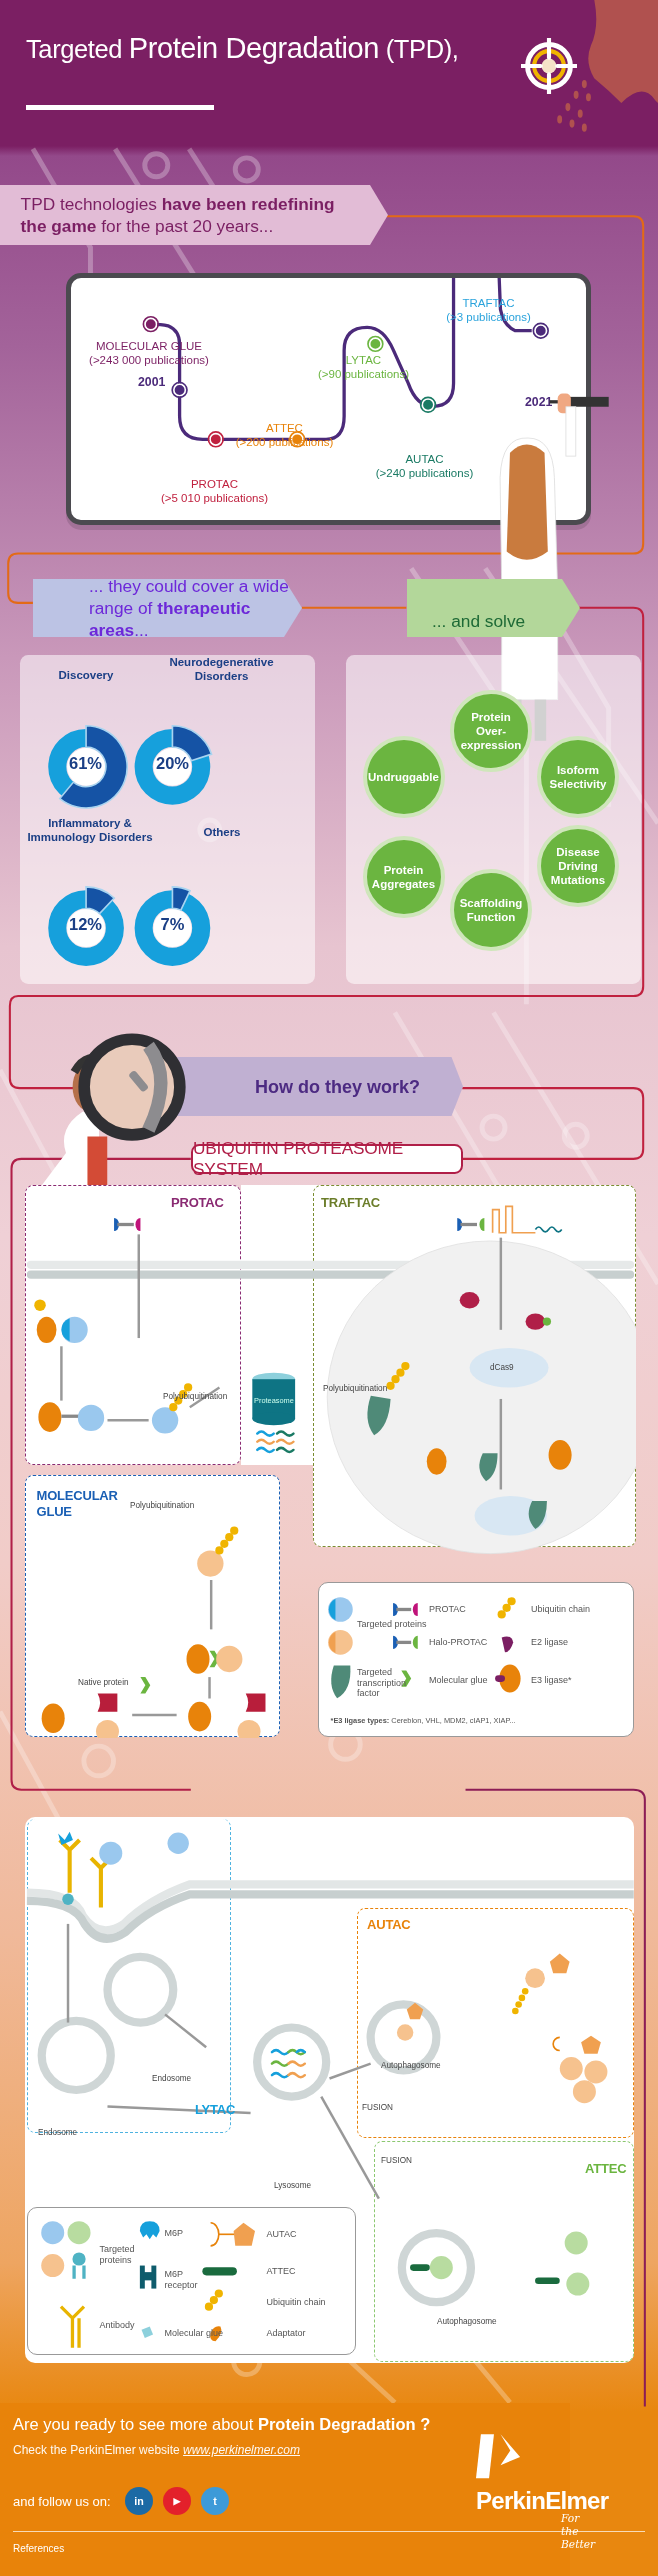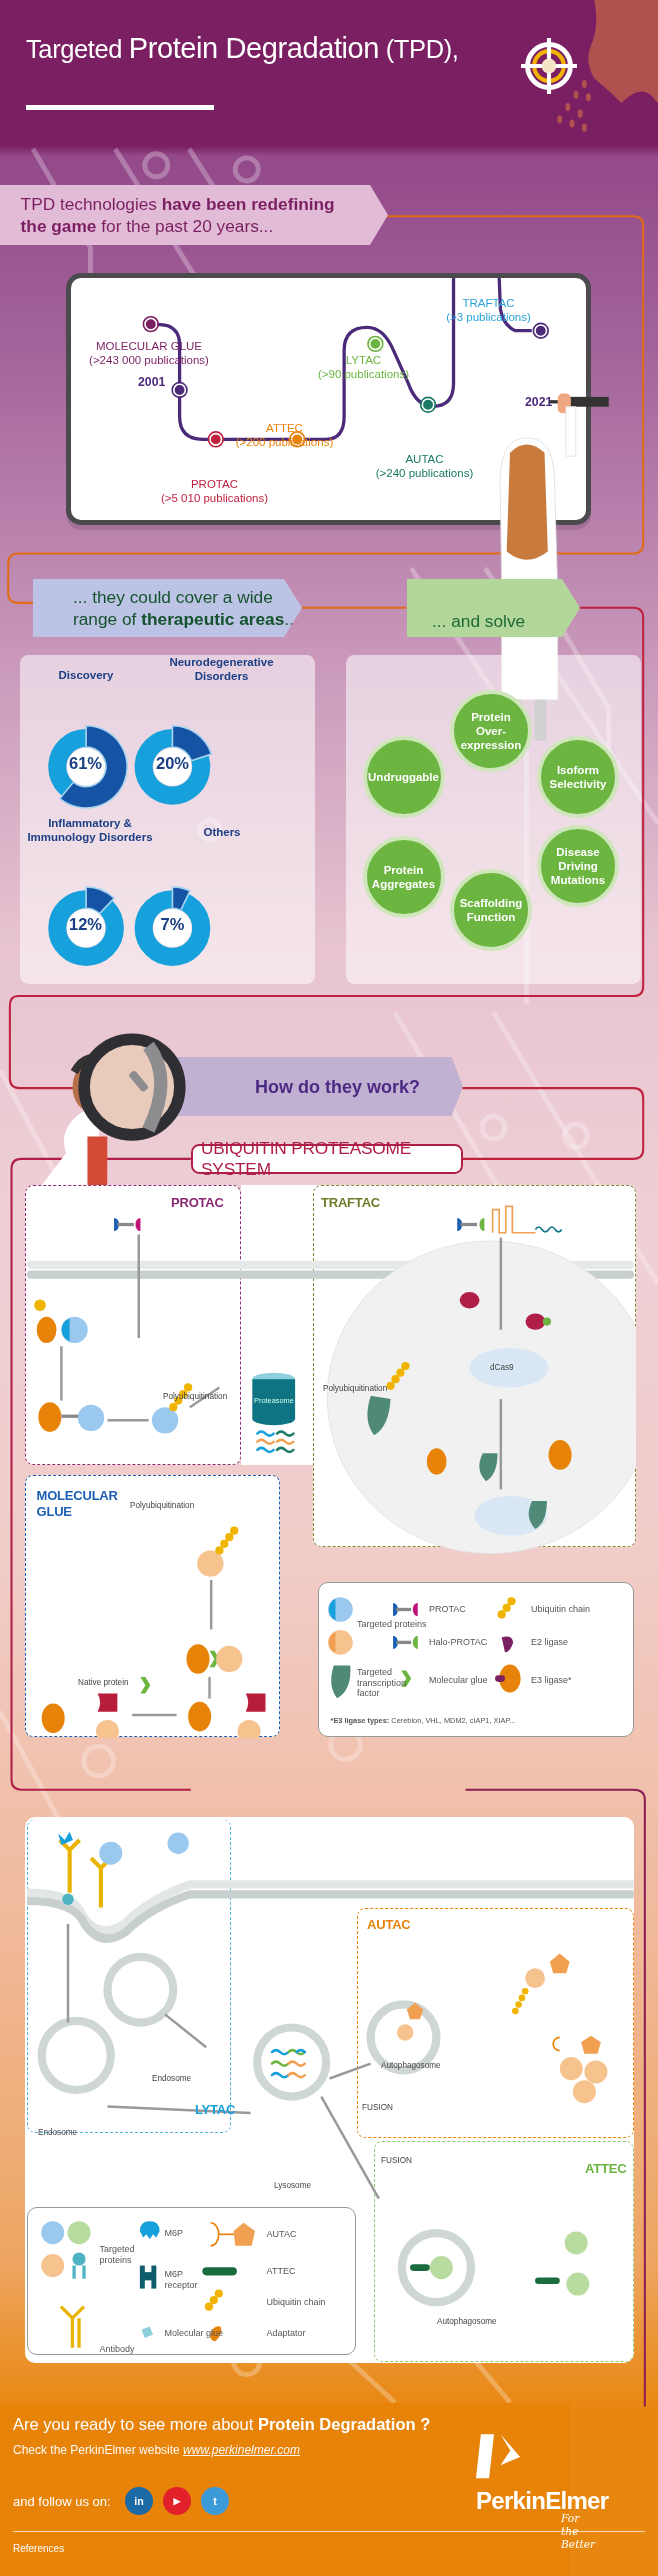--- a/index.html
+++ b/index.html
@@ -18,38 +18,38 @@
   .title-rule { position: absolute; left: 26px; top: 105px; width: 188px; height: 5px; background: #fff; }
   .blob { position: absolute; right: -16.5px; top: -8.2px; }
 
   
   .banner { position: absolute; display: flex; align-items: center; clip-path: polygon(0 0, calc(100% - 18px) 0, 100% 50%, calc(100% - 18px) 100%, 0 100%); }
   .banner .txt { font-size: 17.3px; line-height: 22px; }
   .b1 { left: 0; top: 185px; width: 388px; height: 60px; background: #e2bcd6; padding-left: 20.6px; color: #7b1f63; }
   .b1 .txt { color: #7b1f63; font-weight: 300; }
   .b1 b { font-weight: 700; }
   .b2 { left: 33px; top: 579px; width: 269px; height: 58px; background: #bcc3e4; padding-left: 40px; }
-  .b2 .txt { color: #14532d; }
+  .b2 .txt { color: #6d28d9; margin-left: 16px; }
   .b3 { left: 407px; top: 579px; width: 173px; height: 58px; background: #b3d79a; padding-left: 25px; }
   .b3 .txt { color: #1e6a36; margin-top: 48px; }
   .b4 { left: 140px; top: 1057px; width: 323px; height: 59px; background: #c0b0d2; padding-left: 115px; clip-path: polygon(0 0, calc(100% - 11.5px) 0, 100% 50%, calc(100% - 11.5px) 100%, 0 100%); }
   .b4 .txt { color: #4c2a82; font-weight: 700; font-size: 18px; }
 
   
   .board { position: absolute; left: 66px; top: 273px; width: 525px; height: 252px; background: #fff; border: 5px solid #4b4a4f; border-radius: 15px; box-shadow: 0 5px 0 rgba(0,0,0,0.12); }
   .tl-label { position: absolute; text-align: center; font-size: 11.5px; line-height: 14px; white-space: nowrap; }
 
   
   .panel { position: absolute; background: rgba(255,255,255,0.55); border-radius: 8.2px; }
   .donut-title { position: absolute; text-align: center; font-weight: 700; font-size: 11.5px; color: #1b3f85; line-height: 14px; }
   .donut-val { position: absolute; font-weight: 700; font-size: 16.5px; color: #1b3f85; text-align: center; }
   .challenge { position: absolute; width: 82px; height: 82px; border-radius: 50%; background: #6bb540; border: 4.1px solid #cfe6bb; display: flex; align-items: center; justify-content: center; text-align: center; color: #fff; font-weight: 700; font-size: 11.5px; line-height: 14px; padding: 5px; }
 
   
-  .sect { position: absolute; height: 30px; border: 2.5px solid #b01f48; background: #fff; border-radius: 8.2px; color: #b01f48; font-size: 17.3px; display: flex; align-items: center; justify-content: center; letter-spacing: -0.2px; padding-left: 8px; }
+  .sect { position: absolute; height: 30px; border: 2.5px solid #b01f48; background: #fff; border-radius: 8.2px; color: #b01f48; font-size: 17.3px; display: flex; align-items: center; justify-content: center; letter-spacing: -0.2px; }
 
   .diagram { position: absolute; background: #fff; border-radius: 10px; }
   .dbox { position: absolute; border-radius: 8.2px; }
   .dlabel { position: absolute; font-weight: 700; font-size: 13px; letter-spacing: -0.2px; }
   .small { position: absolute; font-size: 8.2px; color: #444; white-space: nowrap; }
   .legend { position: absolute; border: 0.8px solid #999; border-radius: 10px; background: #fff; }
   .leg-t { position: absolute; font-size: 9px; color: #555; line-height: 10.7px; }
 
   
   .footer { position: absolute; left: 0; top: 2403px; width: 570px; height: 173px; background: #e8830a; color: #fff; }
@@ -522,21 +522,21 @@
         <div>proteins</div>
       </div>
       <div class="leg-t" style="left:137px;top:20px">M6P</div>
       <div class="leg-t" style="left:137px;top:61px">
         <div>M6P</div>
         <div>receptor</div>
       </div>
       <div class="leg-t" style="left:239px;top:21.4px">AUTAC</div>
       <div class="leg-t" style="left:239px;top:58px">ATTEC</div>
       <div class="leg-t" style="left:239px;top:89px">Ubiquitin chain</div>
-      <div class="leg-t" style="left:72px;top:136px">Antibody</div>
+      <div class="leg-t" style="left:72px;top:112px">Antibody</div>
       <div class="leg-t" style="left:137px;top:120px">Molecular glue</div>
       <div class="leg-t" style="left:239px;top:120px">Adaptator</div>
     </div>
   </div>
 
   <div class="footer">
     <div class="f1"><span>Are you ready to see more about </span><b>Protein Degradation ?</b></div>
     <div class="f2"><span>Check the PerkinElmer website </span><a>www.perkinelmer.com</a></div>
     <div class="abs" style="left:13px;top:91px;font-size:13px">and follow us on:</div>
     <div class="social" style="left:125px;background:#1b6aa5">in</div>

